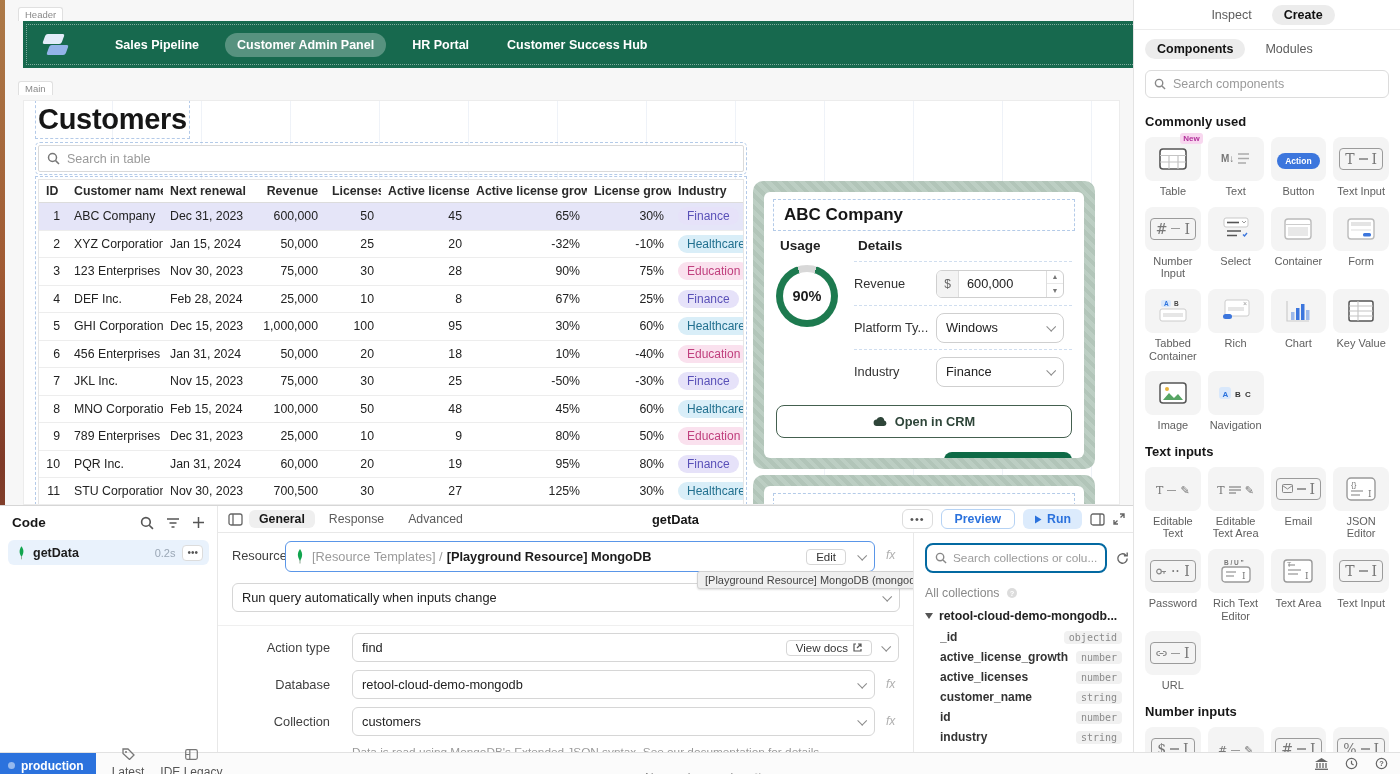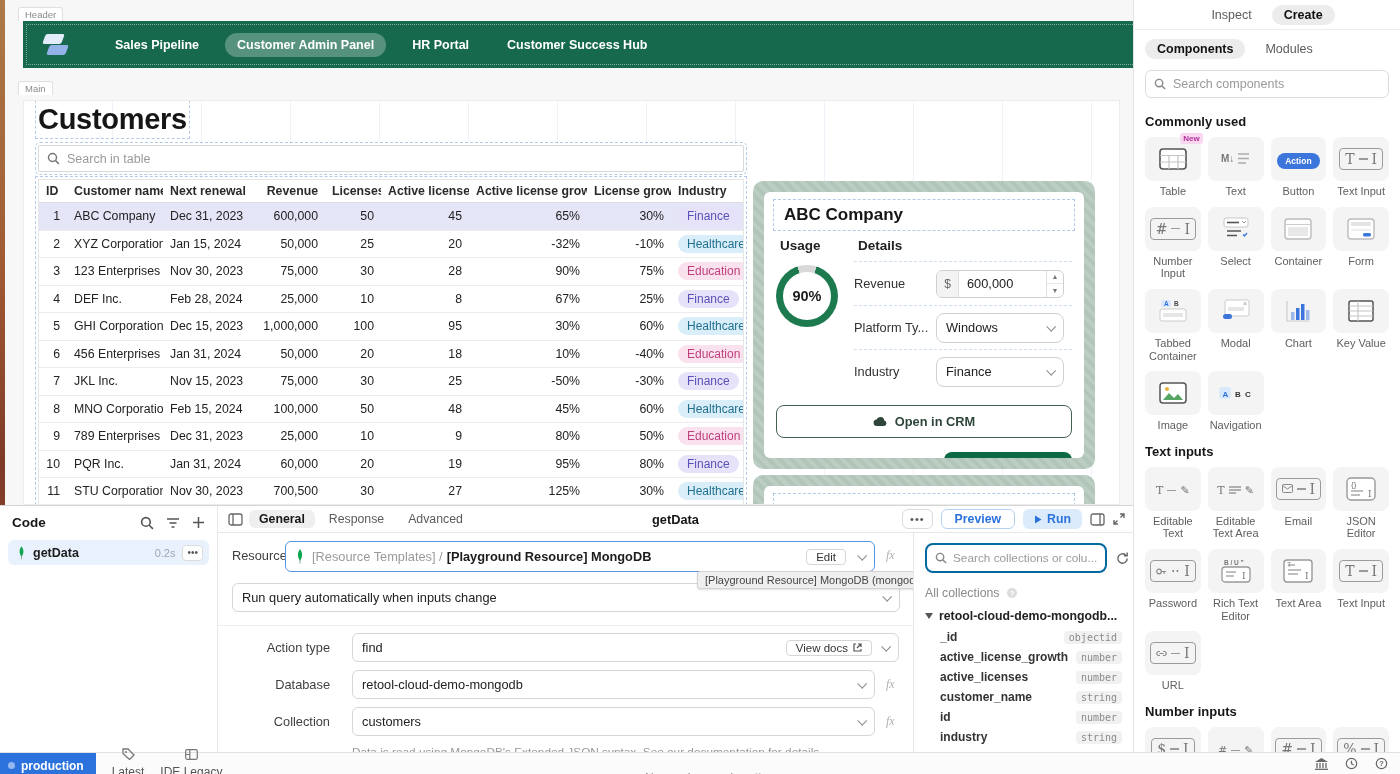--- a/index.html
+++ b/index.html
@@ -136,21 +136,21 @@
 
   .ed-main { position:absolute; left:218px; top:27px; width:695px; height:220px; overflow:hidden; }
   .lblr { position:absolute; font-size:12.8px; color:#3f3f3f; line-height:29px; }
   .inbox { position:absolute; height:31px; border:1px solid #d6d6d6; border-radius:6px; background:#fff; display:flex;
     align-items:center; padding:0 9px; font-size:12.8px; color:#222; }
   .res-box { left:67px; top:8px; width:590px; border:1px solid #5a96e8; }
   .res-grey { color:#9a9a9a; margin:0 4px 0 7px; }
   .res-bold { font-weight:700; color:#1c1c1c; }
   .mini-chip { border:1px solid #d6d6d6; border-radius:4px; background:#fff; font-size:11.5px; color:#333; padding:1px 9px;
     margin-left:auto; cursor:pointer; display:flex; align-items:center; gap:5px; }
-  .fx { font-family:Liberation Serif, serif; font-style:italic; font-size:12px; color:#b0b0b0; }
+  .fx { font-family:Liberation Sans, sans-serif; font-style:italic; font-size:12px; color:#b0b0b0; }
   .tooltip { position:absolute; left:479px; top:38px; background:#efefef; border:1px solid #d2d2d2; border-radius:3px;
     padding:2px 7px; font-size:11px; color:#444; z-index:5; box-shadow:0 1px 2px rgba(0,0,0,.12); white-space:nowrap; }
   .runauto { left:14px; top:50px; width:668px; height:29px; justify-content:space-between; }
   .sep { position:absolute; left:0; right:0; top:92px; border-top:1px solid #efefef; }
   .note { position:absolute; left:134px; top:212px; width:530px; font-size:11.8px; color:#999; }
 
   .schema { position:absolute; left:913px; top:27px; width:220px; height:220px; border-left:1px solid #e8e8e8; padding:10px 11px; overflow:hidden; }
   .sc-search { display:flex; align-items:center; gap:8px; }
   .sc-input { flex:1; height:30px; border:2px solid #0369a1; border-radius:8px; display:flex; align-items:center; gap:6px; padding:0 8px; }
   .sc-input .ph { font-size:11.8px; color:#9a9a9a; white-space:nowrap; overflow:hidden; }
@@ -536,21 +536,21 @@
             <div class="cc-box">
               <span>
                 <svg width="28" height="24" viewBox="0 0 28 24">
                   <rect x="3" y="1" width="24" height="16" rx="2" fill="#fff" stroke="#ccc"></rect>
                   <text x="21" y="7" font-size="7" fill="#999">×</text>
                   <rect x="6" y="8" width="16" height="4" fill="#e6e6e6"></rect>
                   <rect x="1" y="15" width="9" height="5" rx="2.5" fill="#3c76dd"></rect>
                 </svg>
               </span>
             </div>
-            <div class="cc-label">Modal</div>
+            <div class="cc-label">Rich</div>
           </div>
           <div class="comp-card">
             <div class="cc-box">
               <span>
                 <svg width="26" height="24" viewBox="0 0 26 24">
                   <path d="M2 2v20h22" stroke="#ccc" stroke-width="1.2" fill="none"></path>
                   <rect x="6" y="13" width="3.5" height="8" fill="#9db9ea"></rect>
                   <rect x="11" y="9" width="3.5" height="12" fill="#3c76dd"></rect>
                   <rect x="16" y="5" width="3.5" height="16" fill="#3c76dd"></rect>
                   <rect x="21" y="11" width="3.5" height="10" fill="#9db9ea"></rect>

